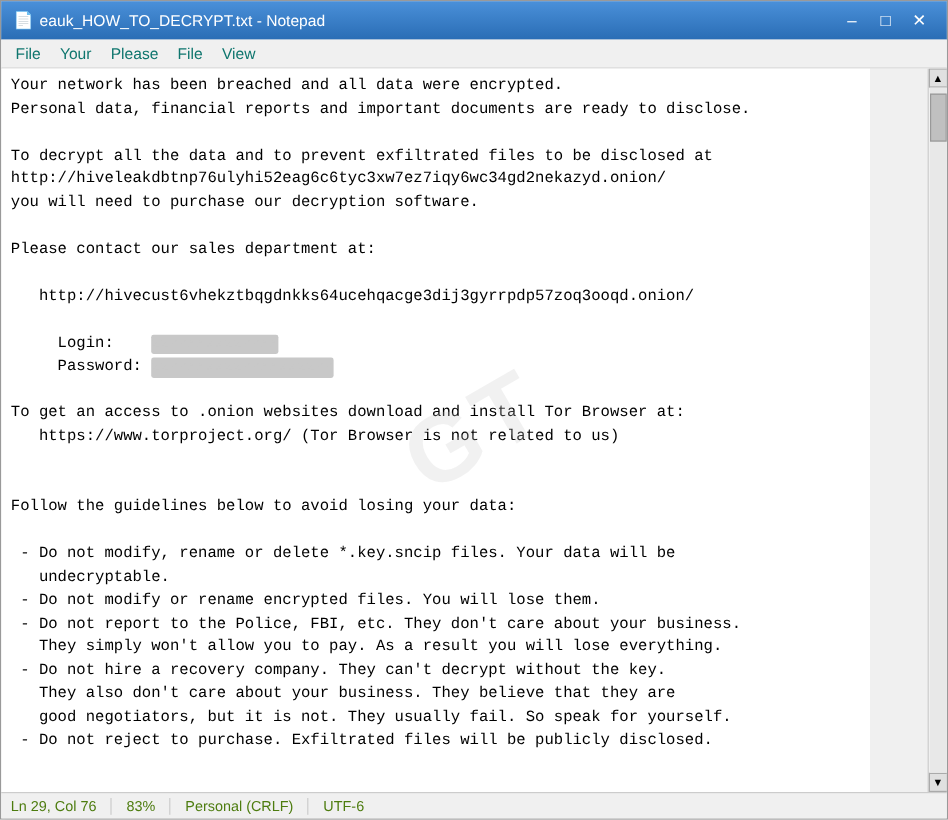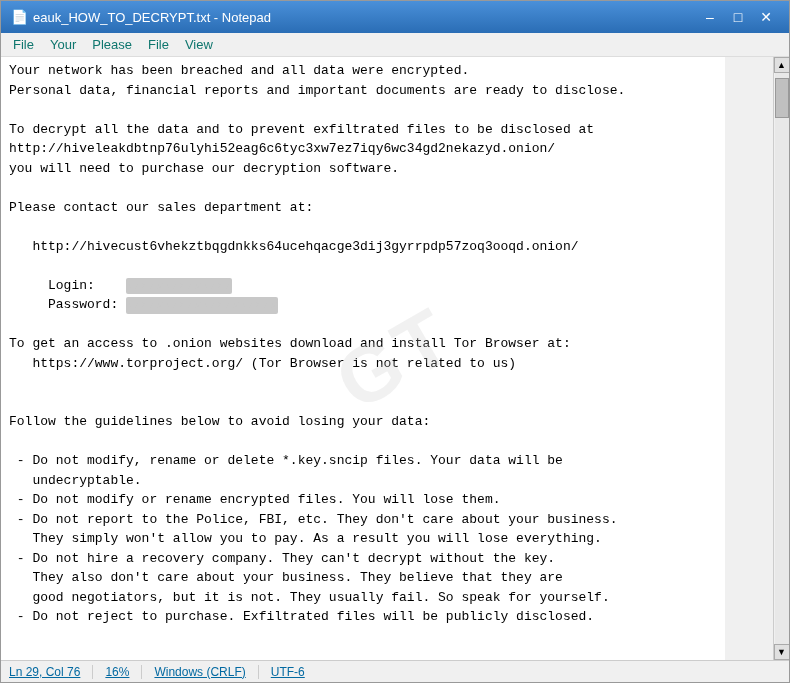--- a/index.html
+++ b/index.html
@@ -159,23 +159,22 @@
       align-items: center;
       padding: 2px 8px;
       font-size: 12px;
       height: 22px;
       gap: 0;
       flex-shrink: 0;
     }
     .status-item {
       padding: 0 12px;
       border-right: 1px solid #ccc;
-      color: #0369a1;
+      color: #4d7c0f;
       white-space: nowrap;
-      text-decoration: underline;
     }
     .status-item:first-child { padding-left: 0; }
     .status-item:last-child { border-right: none; }
   </style>
 </head>
 <body>
 
 <div class="window">
 
   <div class="title-bar">
@@ -205,17 +204,17 @@
       <div class="scrollbar-btn">▲</div>
       <div class="scrollbar-track">
         <div class="scrollbar-thumb"></div>
       </div>
       <div class="scrollbar-btn">▼</div>
     </div>
   </div>
 
   <div class="status-bar">
     <span class="status-item">Ln 29, Col 76</span>
-    <span class="status-item">16%</span>
-    <span class="status-item">Windows (CRLF)</span>
+    <span class="status-item">83%</span>
+    <span class="status-item">Personal (CRLF)</span>
     <span class="status-item">UTF-6</span>
   </div>
 </div>
 
 </body></html>

